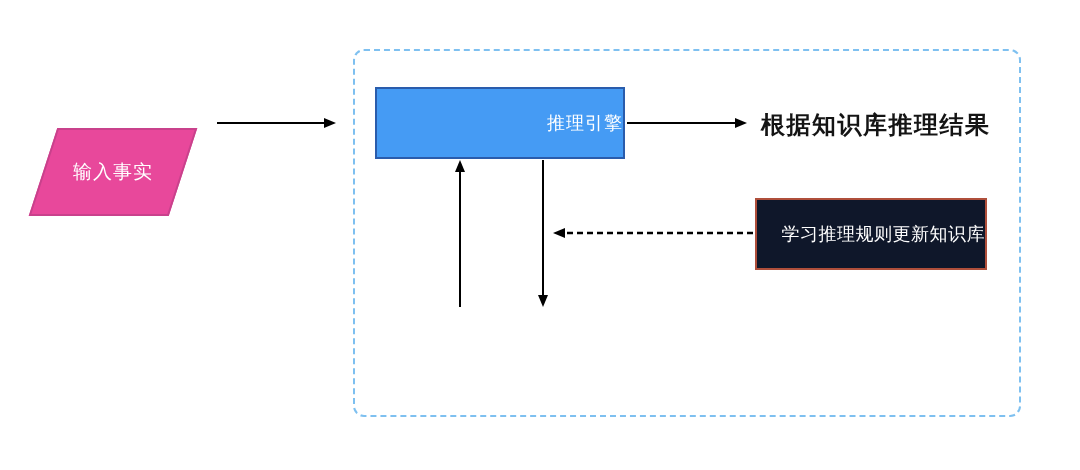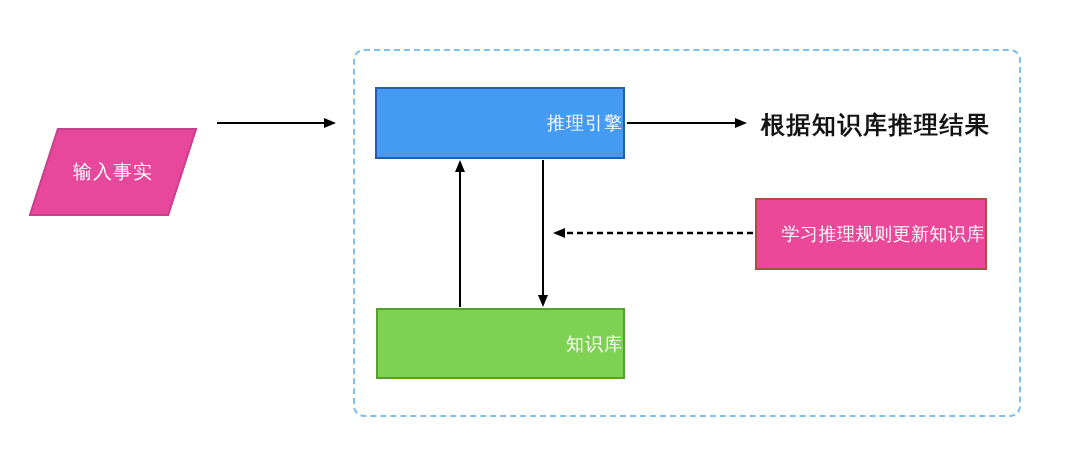--- a/index.html
+++ b/index.html
@@ -31,21 +31,21 @@
     color: #ffffff; font-size: 19px; letter-spacing: 1px;
   }
 
   
   .rect-node {
     position: absolute; display: flex; align-items: center; justify-content: flex-end;
     color: #ffffff; font-size: 18px; letter-spacing: 1px;
   }
   .node-engine   { left: 375px; top: 87px;  width: 250px; height: 72px; background: #459bf4; border: 2px solid #2a5cac; }
   .node-kb       { left: 376px; top: 308px; width: 249px; height: 71px; background: #7fd153; border: 2px solid #56a030; }
-  .node-learn    { left: 755px; top: 198px; width: 232px; height: 72px; background: #ec4899; border: 2px solid #af4f3b; letter-spacing: 0.5px; }
+  .node-learn    { left: 755px; top: 198px; width: 232px; height: 72px; background: #0f172a; border: 2px solid #af4f3b; letter-spacing: 0.5px; }
 
   
   .result-text {
     position: absolute; left: 761px; top: 110px; height: 30px;
     display: flex; align-items: center;
     color: #141414; font-size: 24px; letter-spacing: 1.5px; white-space: nowrap; font-weight: bold;
   }
 </style>
 </head>
 <body>
@@ -69,23 +69,20 @@
 
   <div class="para-wrap">
     <div class="para-shape"></div>
     <div class="para-label">输入事实</div>
   </div>
 
   <div class="rect-node node-engine">
     <span>推理引擎</span>
   </div>
 
-  <div class="rect-node node-kb">
-    <span>知识库</span>
-  </div>
 
   <div class="rect-node node-learn">
     <span>学习推理规则更新知识库</span>
   </div>
 
   <div class="result-text">根据知识库推理结果</div>
 
 </div>
 
 </body></html>

